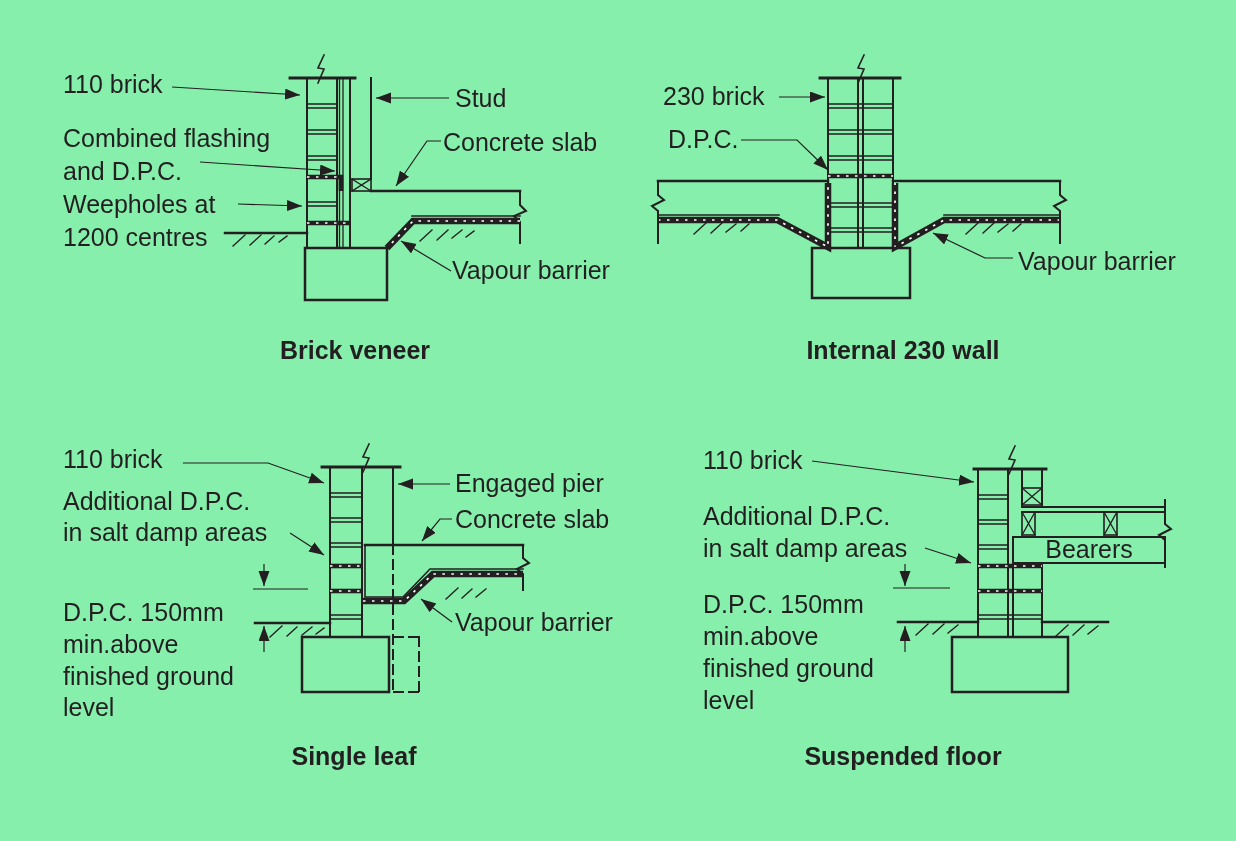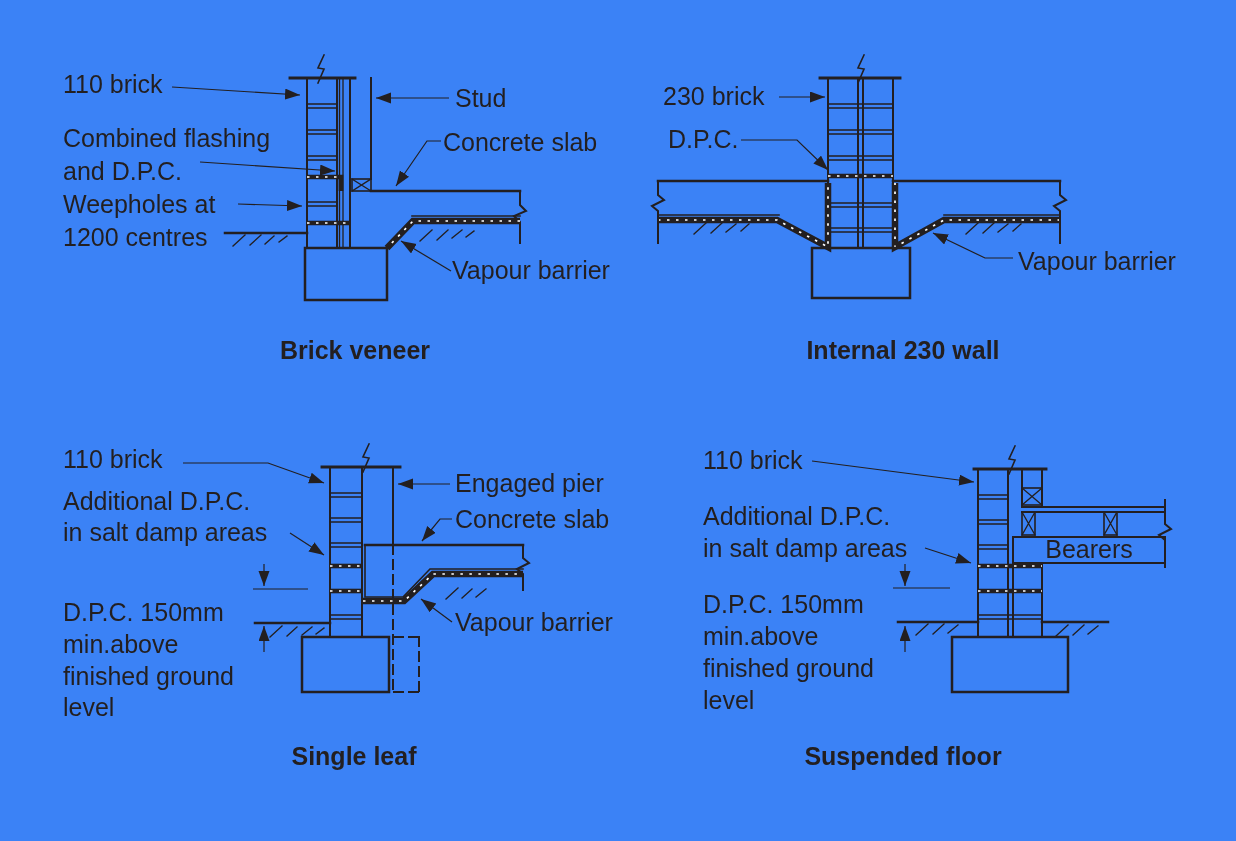--- a/index.html
+++ b/index.html
@@ -1,16 +1,16 @@
 <!DOCTYPE html>
 <html><head>
 <meta charset="utf-8">
 <style>
   html,body{margin:0;padding:0;background:#ffffff;}
-  #stage{position:relative;width:1236px;height:841px;background:#3b82f6;overflow:hidden;
+  #stage{position:relative;width:1236px;height:841px;background:#86efac;overflow:hidden;
          font-family:"Liberation Sans",sans-serif;}
   svg{position:absolute;left:0;top:0;}
   .ln{stroke:#231f20;fill:none;stroke-linecap:square;}
   .w1{stroke-width:1.3px;}
   .w15{stroke-width:1.6px;}
   .w2{stroke-width:2px;}
   .w24{stroke-width:2.5px;}
   .w3{stroke-width:2.9px;}
   .dpc{stroke:#231f20;fill:none;stroke-width:4.6px;}
   .vb{stroke:#231f20;fill:none;stroke-width:6.5px;stroke-linejoin:miter;}

